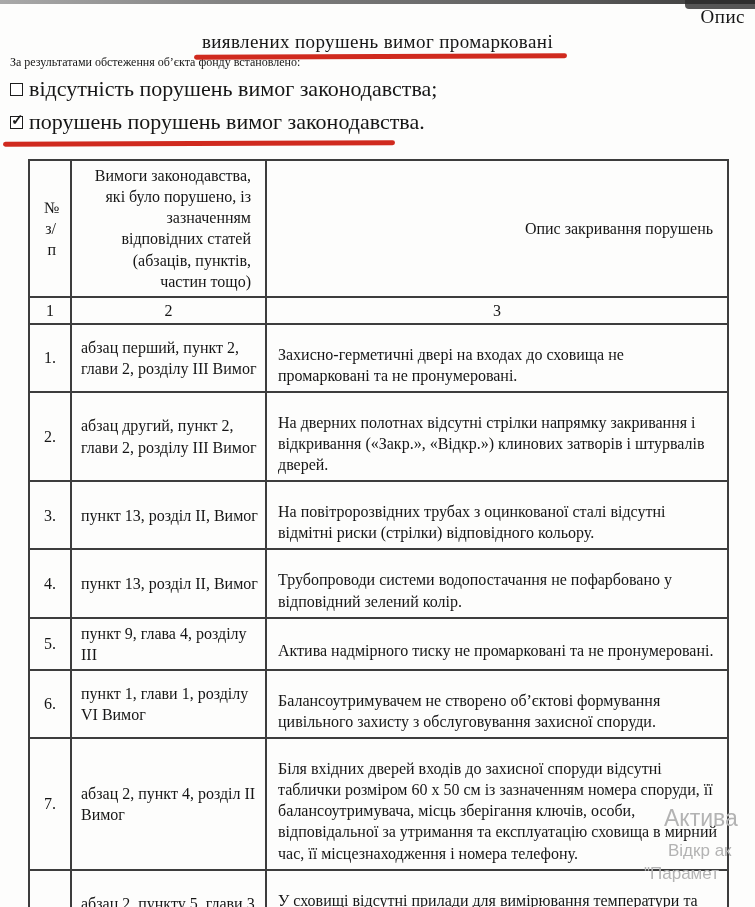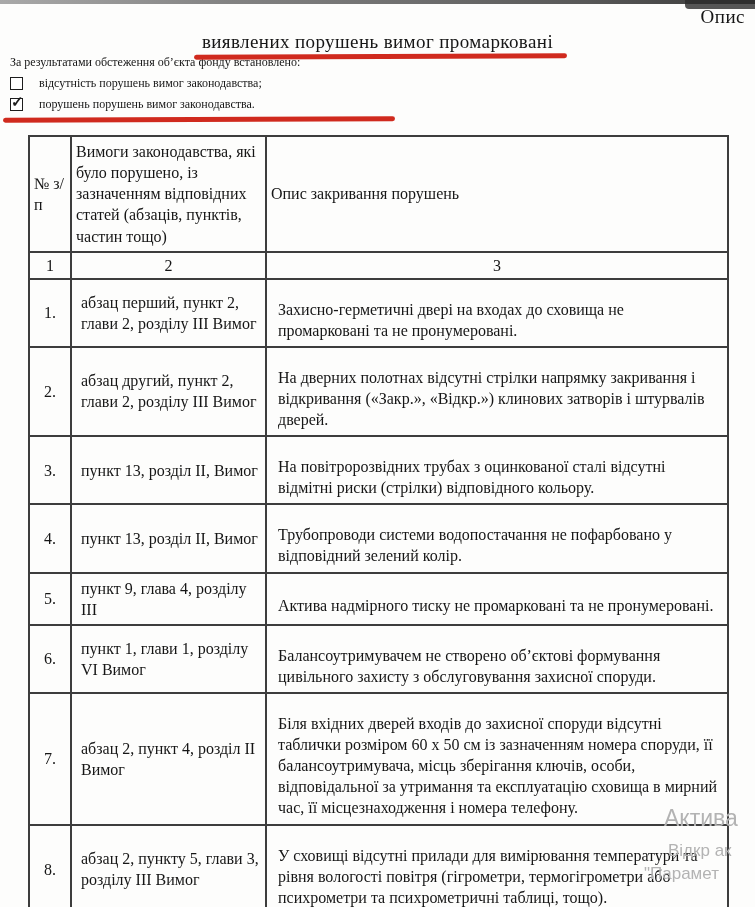--- a/index.html
+++ b/index.html
@@ -41,22 +41,22 @@
     position:absolute;left:-8px;right:-14px;bottom:-6px;height:5px;
     background:var(--underline-red);border-radius:3px;
     transform:rotate(-.25deg);
   }
   .intro{
     margin-top:9px;font-size:16.5px;line-height:1.47;text-align:justify;
   }
   .results-line{margin-top:2px;font-size:12px;line-height:1.3;}
   .checklist{list-style:none;margin-top:5px;}
   .check-item{
-    position:relative;display:flex;align-items:center;gap:16px;
-    font-size:12px;line-height:1.2;margin-top:6px;width:fit-content;
+    position:relative;display:flex;align-items:center;gap:6px;
+    font-size:22px;line-height:1.2;margin-top:6px;width:fit-content;
   }
   .checkbox{
     flex:0 0 auto;width:13px;height:13px;border:1.6px solid #1d1d1d;
     position:relative;background:#fff;margin-top:1px;
   }
   .checkbox.checked::after{
     content:"\2713";
     position:absolute;left:0px;top:-6px;font-size:15px;font-weight:700;color:#1d1d1d;
   }
   .check-item .red-underline{
@@ -68,21 +68,21 @@
   table{
     border-collapse:collapse;margin:24px 0 0 18px;
     width:699px;table-layout:fixed;
   }
   col.c1{width:42px;} col.c2{width:195px;} col.c3{width:462px;}
   th,td{
     border:2px solid var(--border-ink);
     font-weight:400;font-size:16px;line-height:1.32;
     vertical-align:middle;color:var(--ink);
   }
-  thead th{text-align:left;padding:4px 4px;}
+  thead th{text-align:right;padding:4px 14px;}
   tr.head-row{height:106px;}
   tr.num-row{height:27px;}
   tr.num-row td{text-align:center;}
   tbody td.cell-num{text-align:center;}
   tbody td.cell-req{padding:4px 6px 4px 9px;text-align:left;}
   tbody td.cell-desc{padding:19px 8px 5px 11px;text-align:left;}
   tbody tr:nth-child(1){height:66px;}
   tbody tr:nth-child(2){height:72px;}
   tbody tr:nth-child(3){height:48px;}
   tbody tr:nth-child(4){height:48px;}

